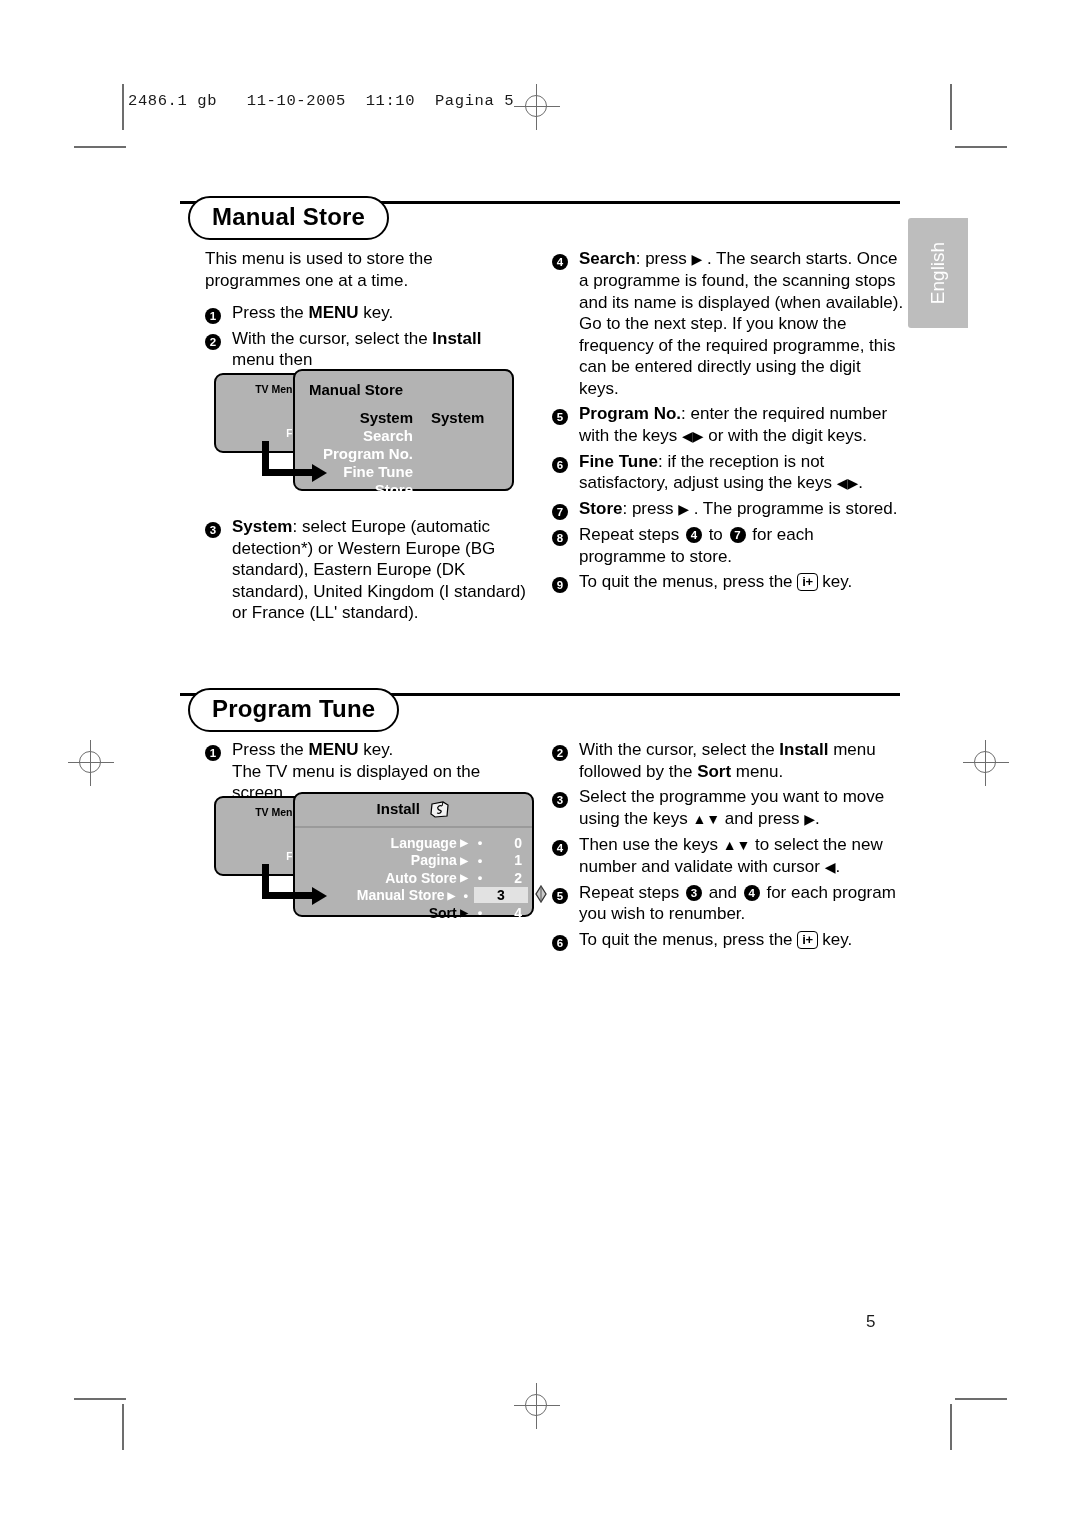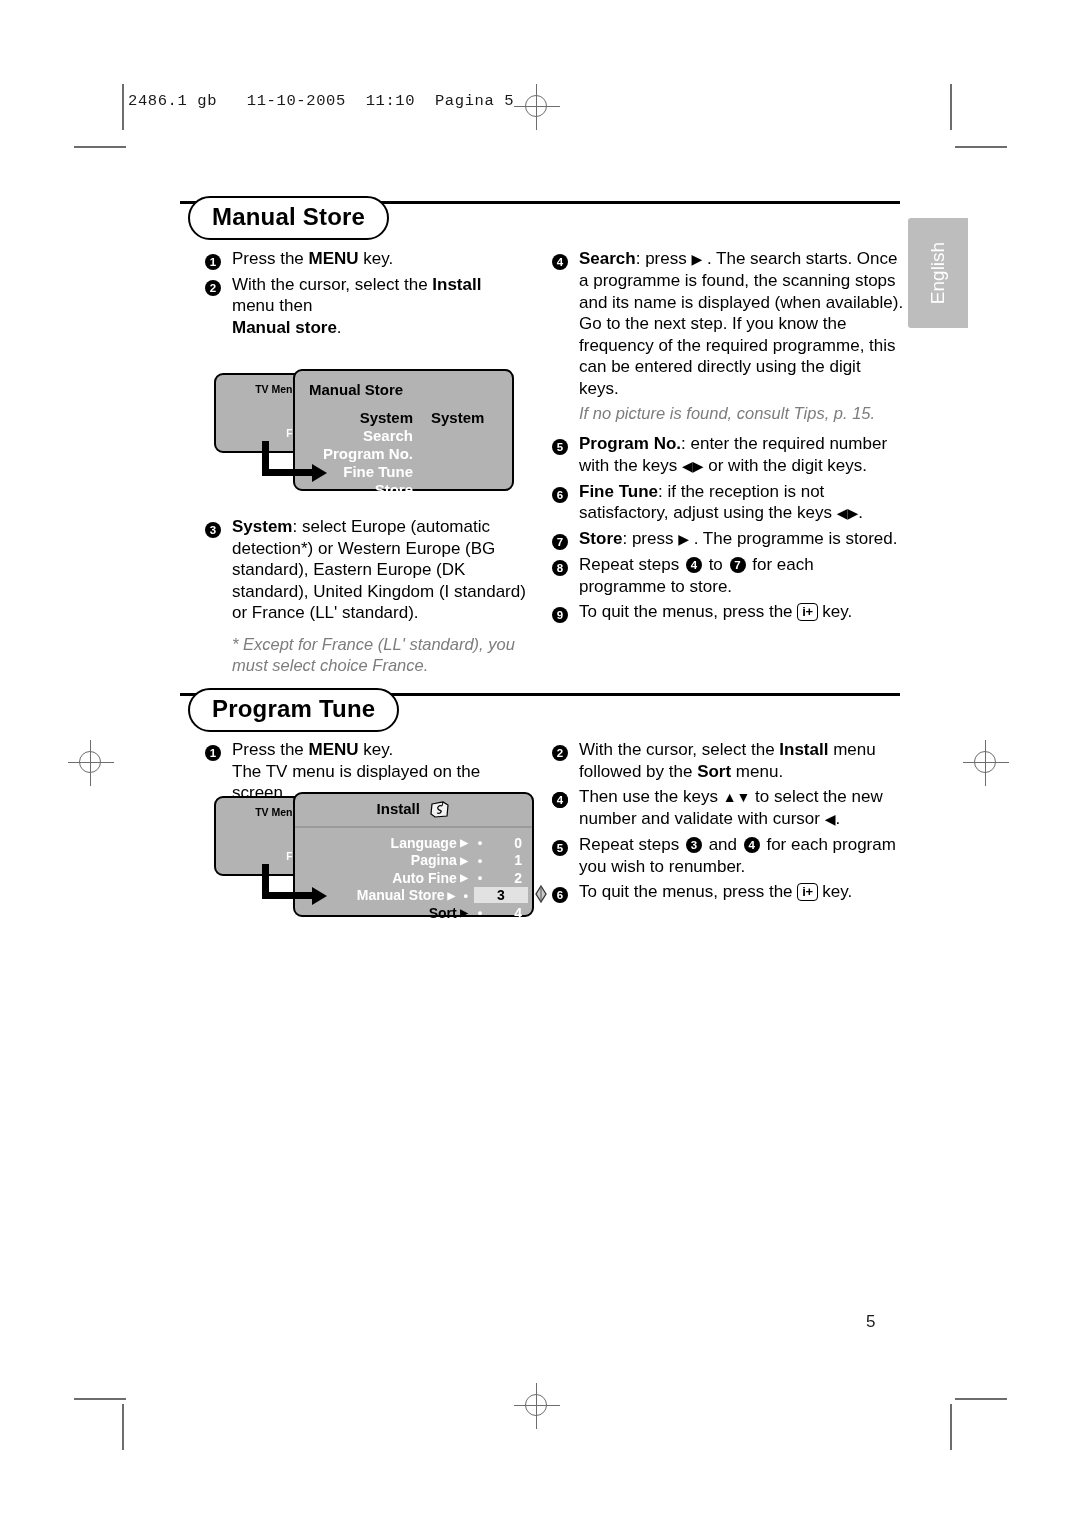--- a/index.html
+++ b/index.html
@@ -269,20 +269,21 @@
 
   <div class="section" style="left:180px; top:196px; width:720px;">
     <div class="sec-head">
       <div class="rule" style="width:720px;"></div>
       <div class="pill">Manual Store</div>
     </div>
   </div>
 
   <div class="col" style="left:205px; top:248px; width:320px;">
 
+    <p class="para">This menu is used to store the programmes one at a time.</p>
 
     <div class="step">
       <span class="bullet"><span class="num">1</span></span>
       <span>Press the <b>MENU</b> key.</span>
     </div>
 
     <div class="step">
       <span class="bullet"><span class="num">2</span></span>
       <span>With the cursor, select the <b>Install</b> menu then<br><b>Manual store</b>.</span>
     </div>
@@ -319,31 +320,29 @@
         <div class="rrow rwhite" style="width:118px; text-align:right;">Store</div>
       </div>
     </div>
   </div>
 
   <div class="col" style="left:205px; top:516px; width:325px;">
     <div class="step">
       <span class="bullet"><span class="num">3</span></span>
       <span><b>System</b>: select Europe (automatic detection*) or Western Europe (BG standard), Eastern Europe (DK standard), United Kingdom (I standard) or France (LL' standard).</span>
     </div>
-    <div class="note note-indent" style="margin-top:10px;">* Except for France (LL' standard), you must select choice France.</div>
   </div>
 
   <div class="col" style="left:552px; top:248px; width:352px;">
 
     <div class="step">
       <span class="bullet"><span class="num">4</span></span>
       <span><b>Search</b>: press <span class="arw">▶</span> . The search starts. Once a programme is found, the scanning stops and its name is displayed (when available). Go to the next step. If you know the frequency of the required programme, this can be entered directly using the digit keys.</span>
     </div>
 
-    <div class="note note-indent" style="margin-bottom:9px;">If no picture is found, consult Tips, p. 15.</div>
 
     <div class="step">
       <span class="bullet"><span class="num">5</span></span>
       <span><b>Program No.</b>: enter the required number with the keys <span class="arw">◀▶</span> or with the digit keys.</span>
     </div>
 
     <div class="step">
       <span class="bullet"><span class="num">6</span></span>
       <span><b>Fine Tune</b>: if the reception is not satisfactory, adjust using the keys <span class="arw">◀▶</span>.</span>
     </div>
@@ -417,21 +416,21 @@
           <div class="dot">•</div>
           <div class="val">0</div>
         </div>
         <div class="imrow">
           <div class="lbl">Pagina</div>
           <div class="tri">▶</div>
           <div class="dot">•</div>
           <div class="val">1</div>
         </div>
         <div class="imrow">
-          <div class="lbl">Auto Fine</div>
+          <div class="lbl">Auto Store</div>
           <div class="tri">▶</div>
           <div class="dot">•</div>
           <div class="val">2</div>
         </div>
         <div class="imrow selnum">
           <div class="lbl">Manual Store</div>
           <div class="tri">▶</div>
           <div class="dot">•</div>
           <div class="val">3</div>
           <span class="cursor-icon" style="position:relative; margin-left:6px;">
@@ -459,20 +458,21 @@
 
   <div class="col" style="left:552px; top:739px; width:352px;">
 
     <div class="step">
       <span class="bullet"><span class="num">2</span></span>
       <span>With the cursor, select the <b>Install</b> menu followed by the <b>Sort</b> menu.</span>
     </div>
 
     <div class="step">
       <span class="bullet"><span class="num">3</span></span>
+      <span>Select the programme you want to move using the keys <span class="arw">▲▼</span> and press <span class="arw">▶</span>.</span>
     </div>
 
     <div class="step">
       <span class="bullet"><span class="num">4</span></span>
       <span>Then use the keys <span class="arw">▲▼</span> to select the new number and validate with cursor <span class="arw">◀</span>.</span>
     </div>
 
     <div class="step">
       <span class="bullet"><span class="num">5</span></span>
       <span>Repeat steps <span class="num num-inline">3</span> and <span class="num num-inline">4</span> for each program you wish to renumber.</span>

